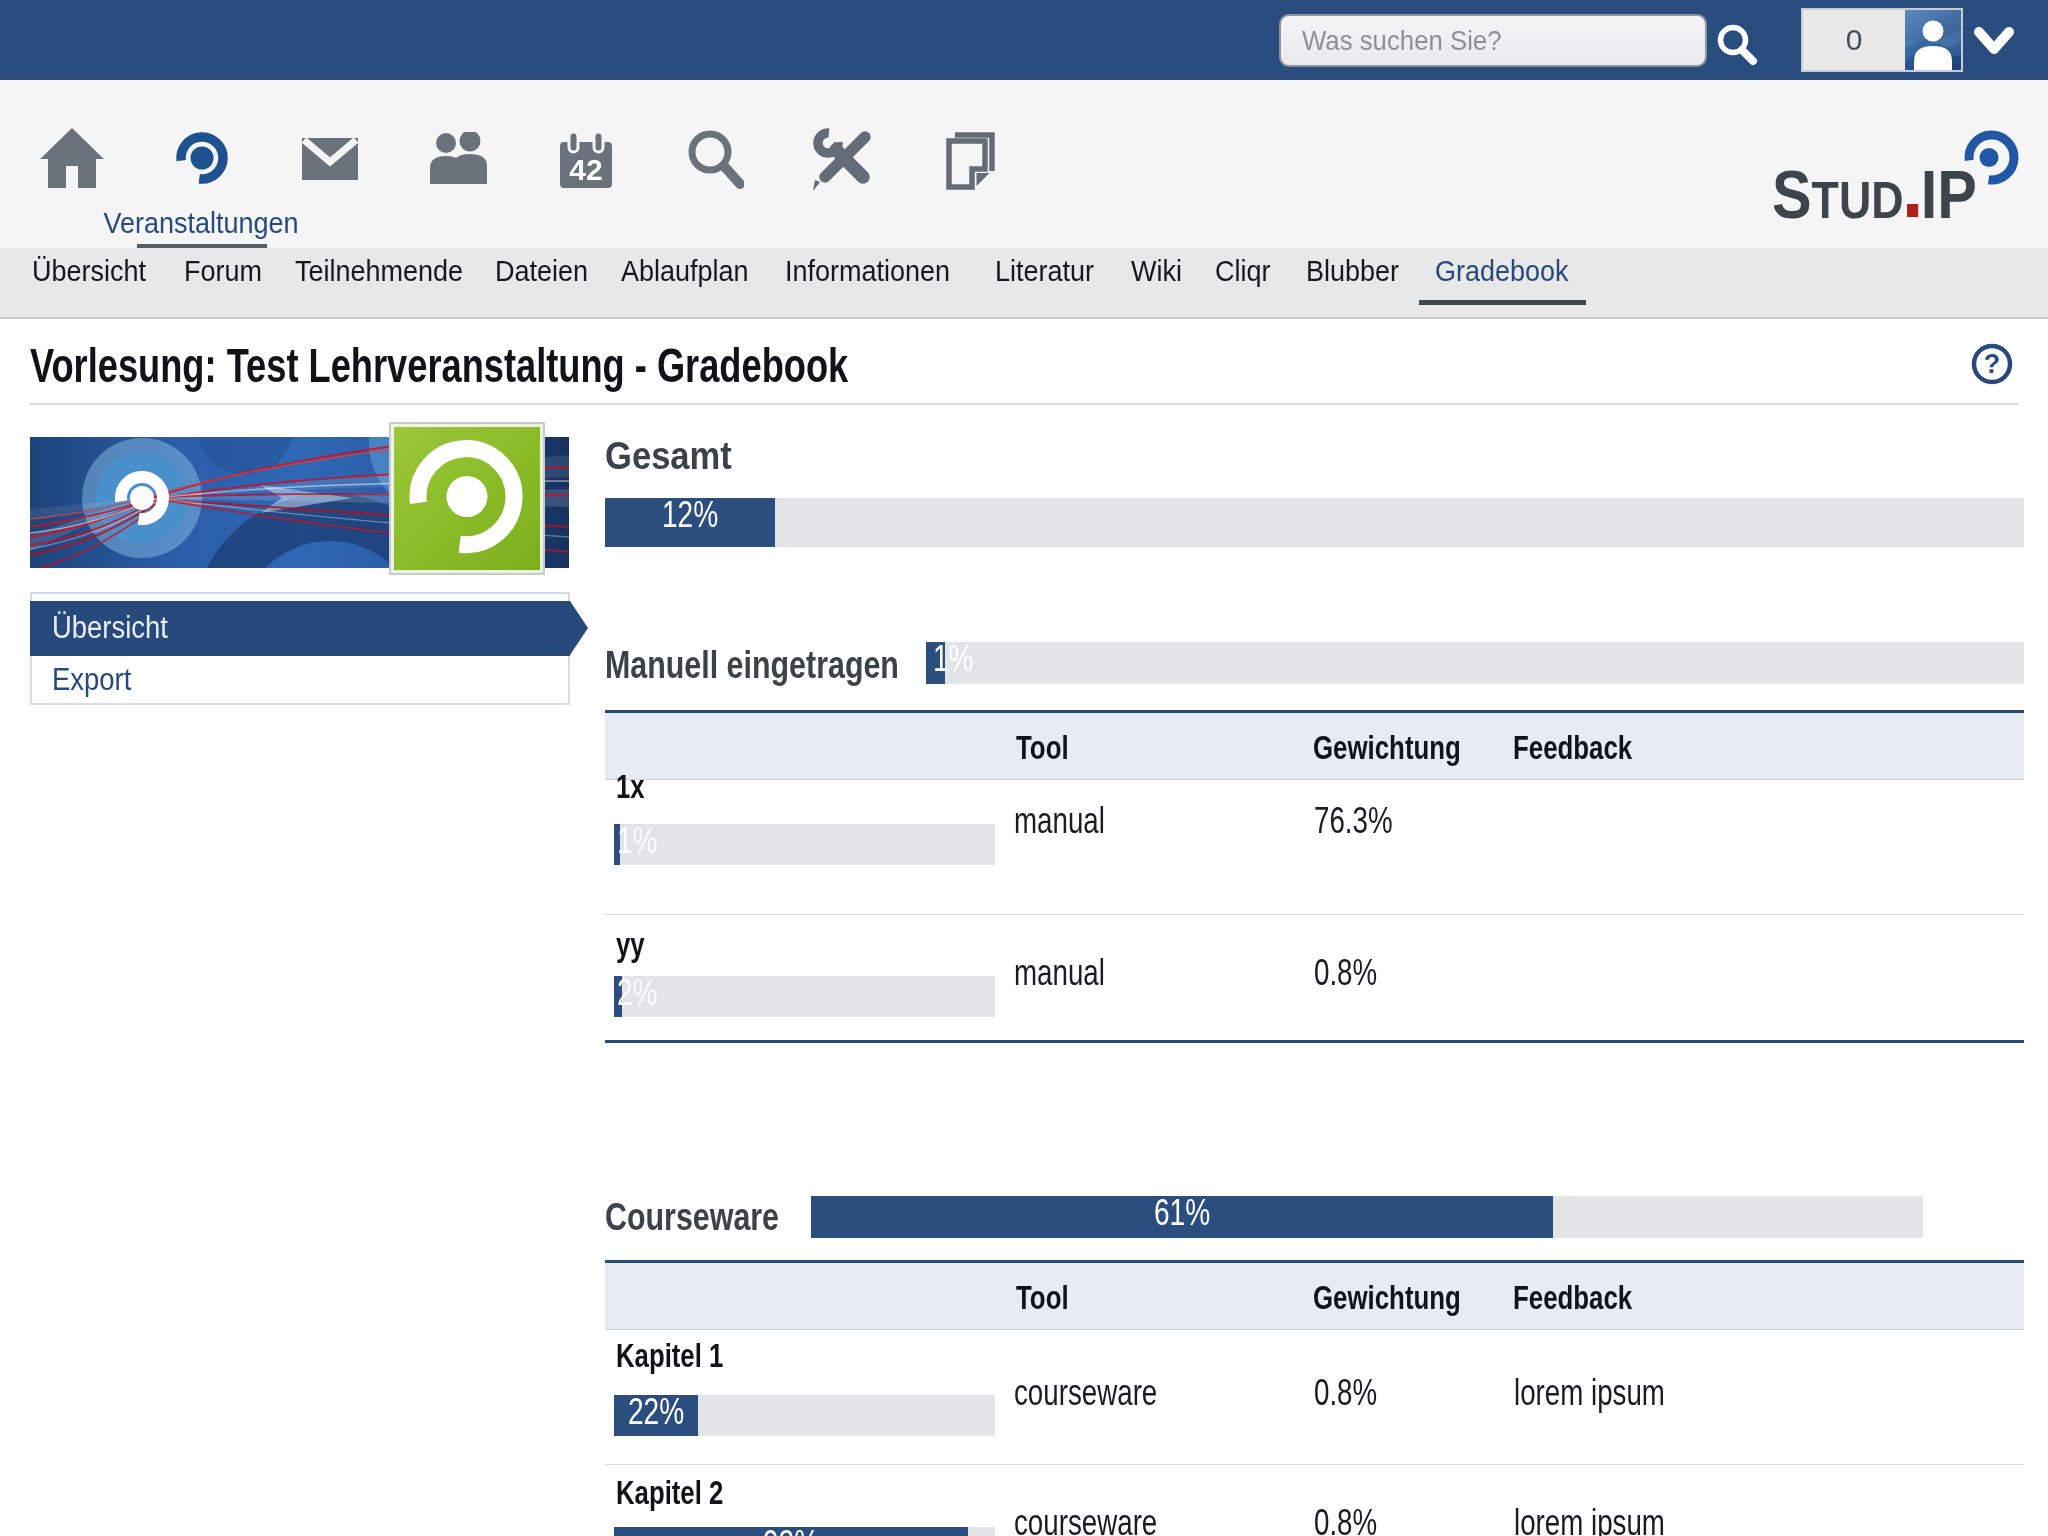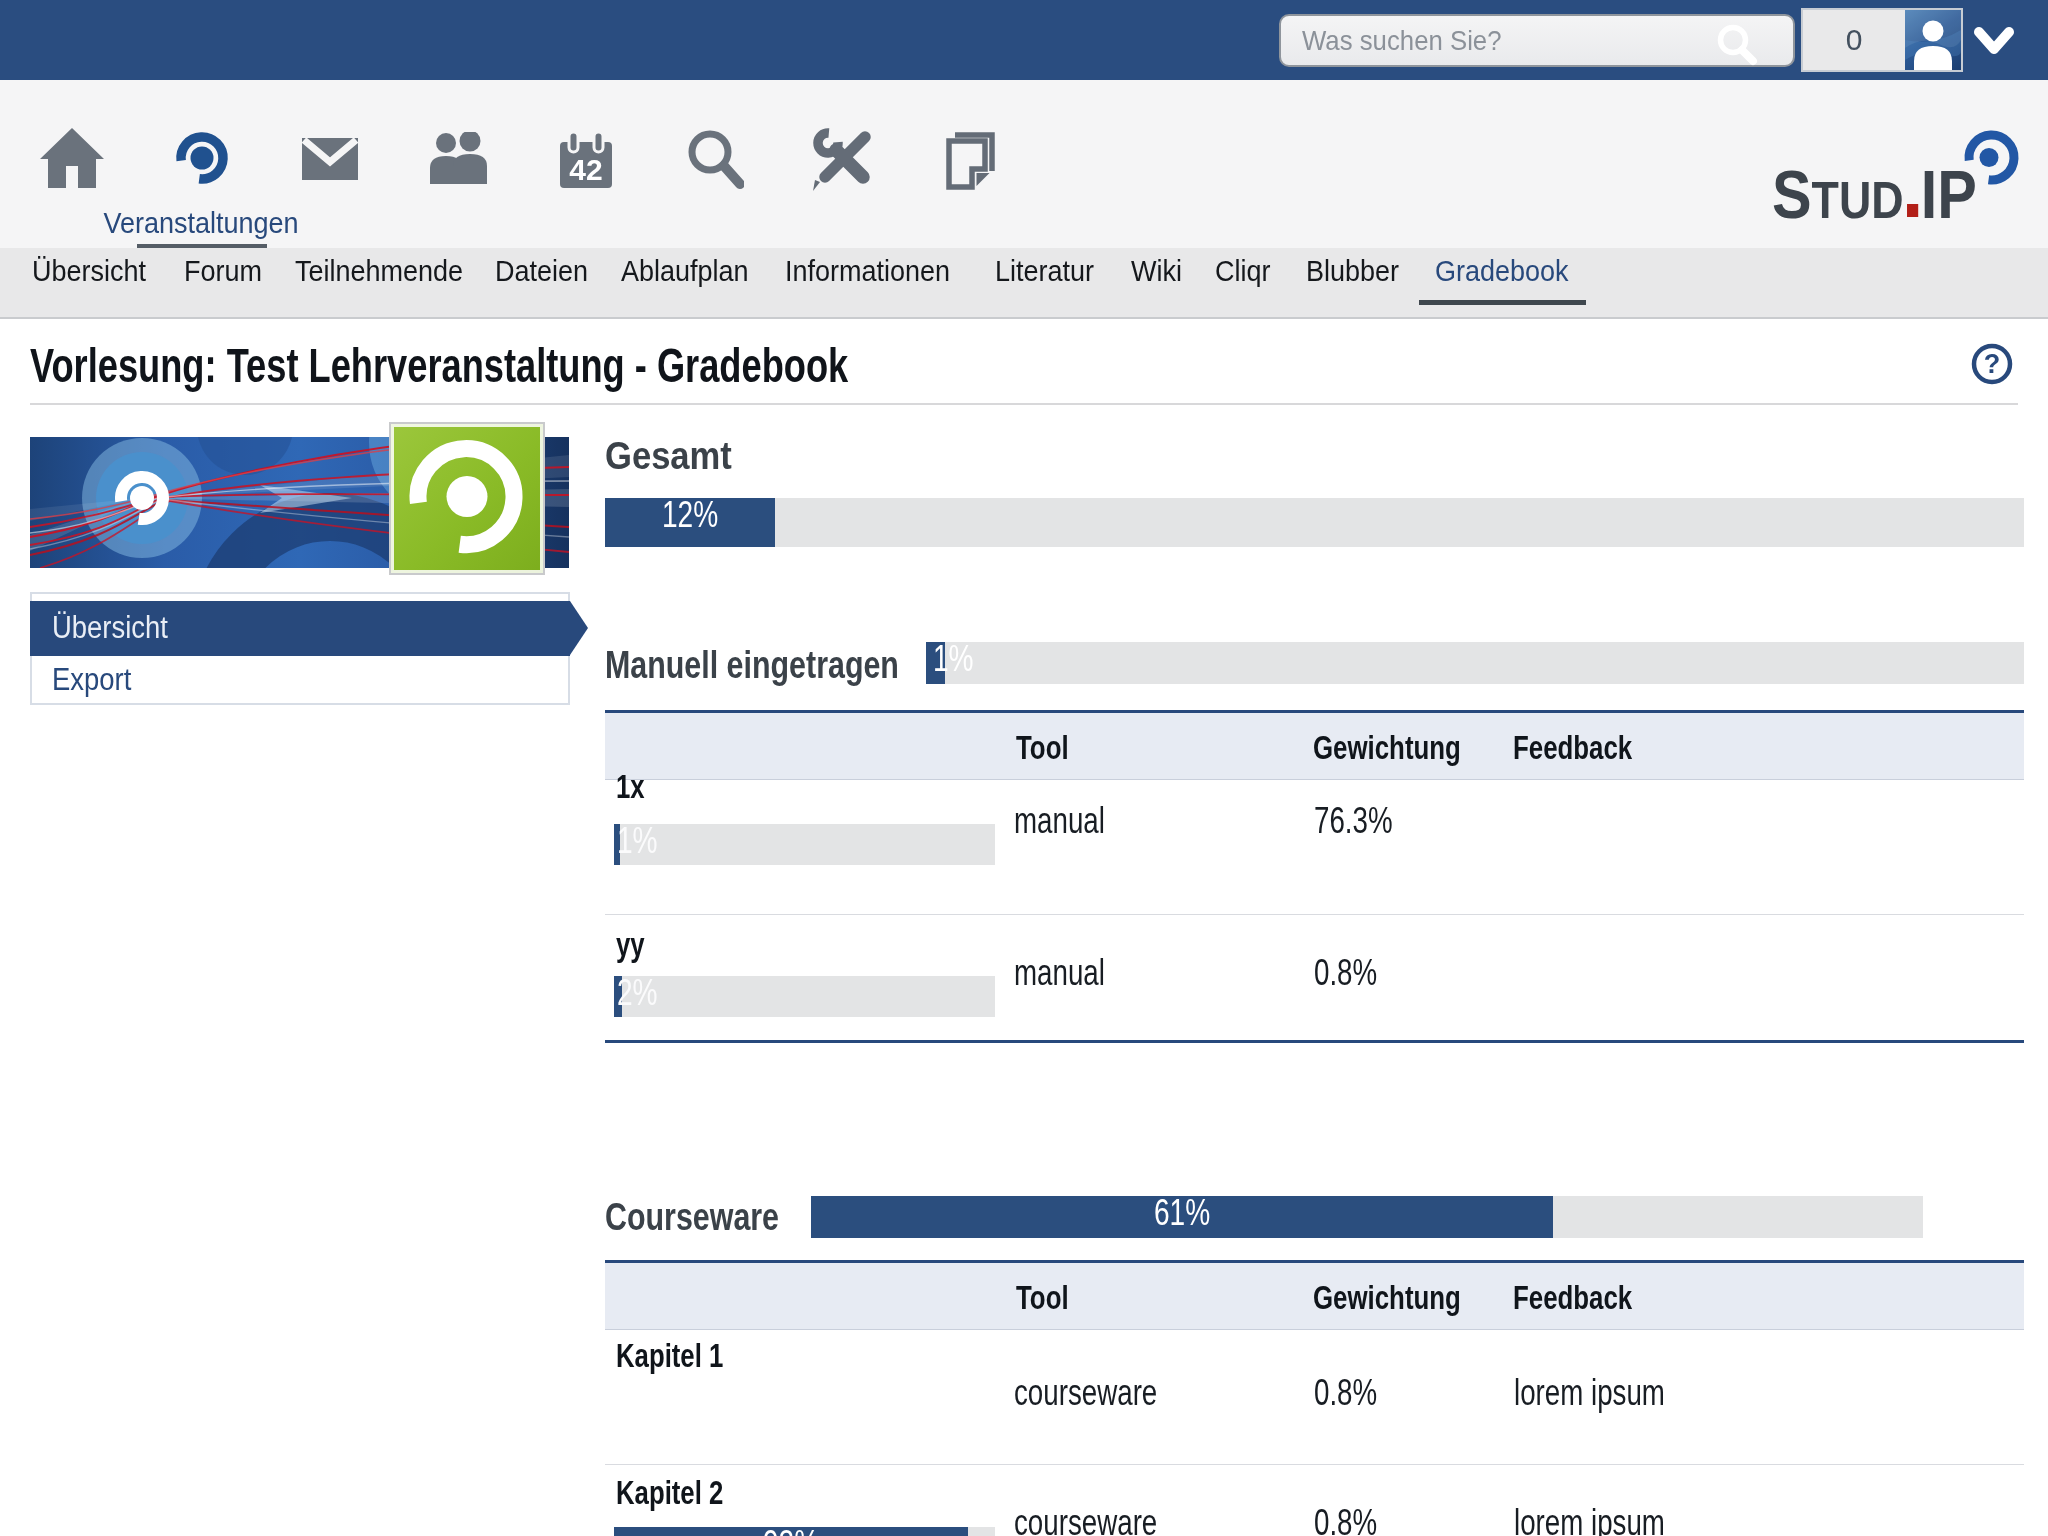--- a/index.html
+++ b/index.html
@@ -3,21 +3,21 @@
 <meta charset="utf-8">
 <title>Stud.IP Gradebook</title>
 <style>
 * { margin:0; padding:0; box-sizing:border-box; }
 html,body { width:2048px; height:1536px; overflow:hidden; }
 body { font-family:"Liberation Sans", sans-serif; background:#ffffff; position:relative; }
 .abs { position:absolute; }
 
 
 #topbar { position:absolute; left:0; top:0; width:2048px; height:80px; background:#2a4d80; }
-#searchbox { position:absolute; left:1279px; top:14px; width:516px; height:53px;
+#searchbox { position:absolute; left:1279px; top:14px; width:428px; height:53px;
   border:2px solid #8f959c; border-radius:10px;
   background:linear-gradient(180deg,#f4f4f5 0%,#e9eaec 100%);
   color:#8b9199; font-size:28px; line-height:49px; padding-left:21px; }
 #searchbox span { display:inline-block; transform:scaleX(0.92); transform-origin:0 50%; }
 #cntgroup { position:absolute; left:1801px; top:8px; width:162px; height:64px;
   border:2px solid #c7ccd3; background:#e9e9ea; }
 #cntgroup .num { position:absolute; left:0; top:0; width:102px; height:60px;
   text-align:center; line-height:60px; font-size:30px; color:#43505e; }
 #avatarbox { position:absolute; right:0; top:0; width:56px; height:60px;
   background:linear-gradient(145deg,#4a7fb5 0%,#2c5a96 45%,#1c3f72 100%); overflow:hidden;}
@@ -274,20 +274,24 @@
   <div class="lbl" style="left:0; width:742px; text-align:center;">61%</div>
 </div>
 
 <div class="thead" style="left:605px; top:1260px; width:1419px; height:70px;">
   <span style="left:411px;">Tool</span>
   <span style="left:708px;">Gewichtung</span>
   <span style="left:908px;">Feedback</span>
 </div>
 <div class="trow" style="left:605px; top:1330px; width:1419px; height:134px;">
   <div class="name" style="left:11px; top:9px;">Kapitel 1</div>
+  <div class="pbar" style="left:9px; top:65px; width:381px; height:41px;">
+    <div class="fill" style="width:84px;"></div>
+    <div class="lbl" style="left:0; width:84px; text-align:center;">22%</div>
+  </div>
   <div class="cell" style="left:409px; top:45px;">courseware</div>
   <div class="cell" style="left:709px; top:45px;">0.8%</div>
   <div class="cell" style="left:909px; top:45px;">lorem ipsum</div>
 </div>
 <div class="rowsep" style="left:605px; top:1464px; width:1419px;"></div>
 <div class="trow" style="left:605px; top:1465px; width:1419px; height:71px;">
   <div class="name" style="left:11px; top:11px;">Kapitel 2</div>
   <div class="pbar" style="left:9px; top:62px; width:381px; height:41px;">
     <div class="fill" style="width:354px;"></div>
     <div class="lbl" style="left:0; width:354px; text-align:center;">92%</div>

